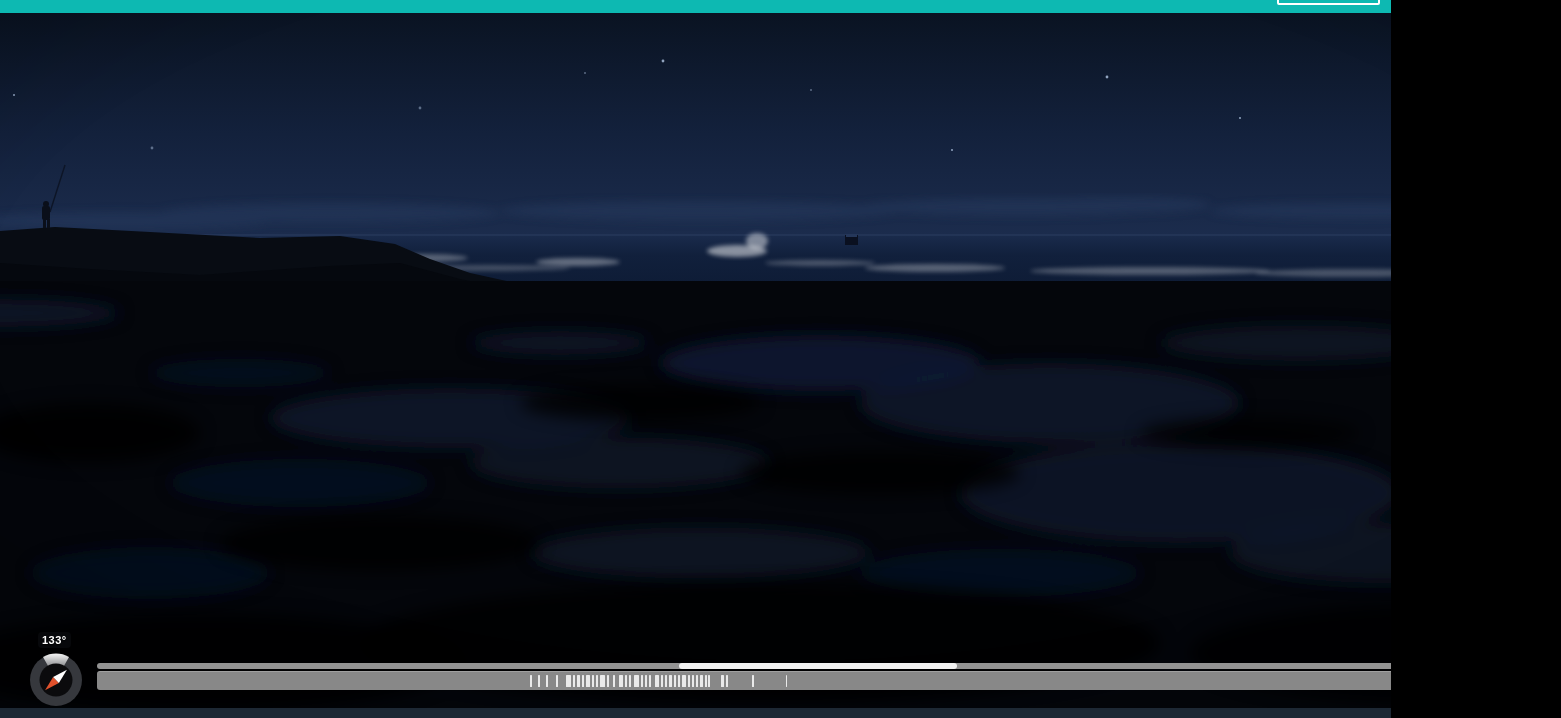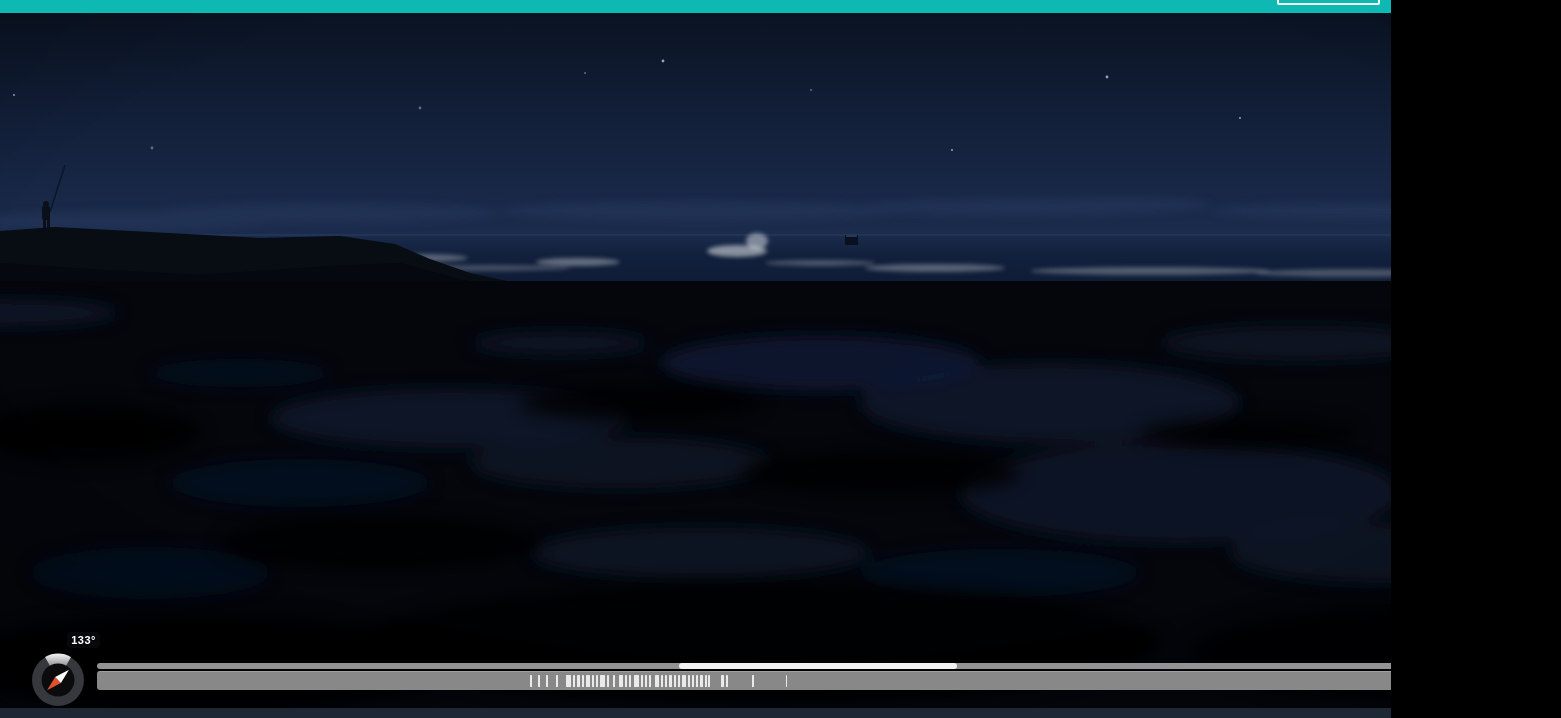--- a/index.html
+++ b/index.html
@@ -6,21 +6,21 @@
     --teal:#0db9b2;
     --track:#9b9b9b;
     --progress:#ffffff;
     --bar:#8d8d8d;
     --tick:#f2f2f2;
     --strip:#1d2834;
   }
   *{margin:0;padding:0;box-sizing:border-box;}
   html,body{width:1561px;height:718px;overflow:hidden;background:#000;
     font-family:"Liberation Sans","DejaVu Sans",sans-serif;}
-  .viewer{position:relative;width:1391px;height:718px;background:#4c1d95;overflow:hidden;text-align:right;}
+  .viewer{position:relative;width:1391px;height:718px;background:#4c1d95;overflow:hidden;}
 
   
   .topbar{position:absolute;top:0;left:0;width:100%;height:13px;background:var(--teal);z-index:30;}
   .topbar-btn{position:absolute;top:-9px;right:11px;width:103px;height:14px;
     border:2px solid #fff;background:var(--teal);border-radius:2px;}
 
   
   .scene{position:absolute;top:13px;left:0;width:1561px;height:695px;z-index:1;cursor:grab;}
   .scene svg{display:block;}
 

